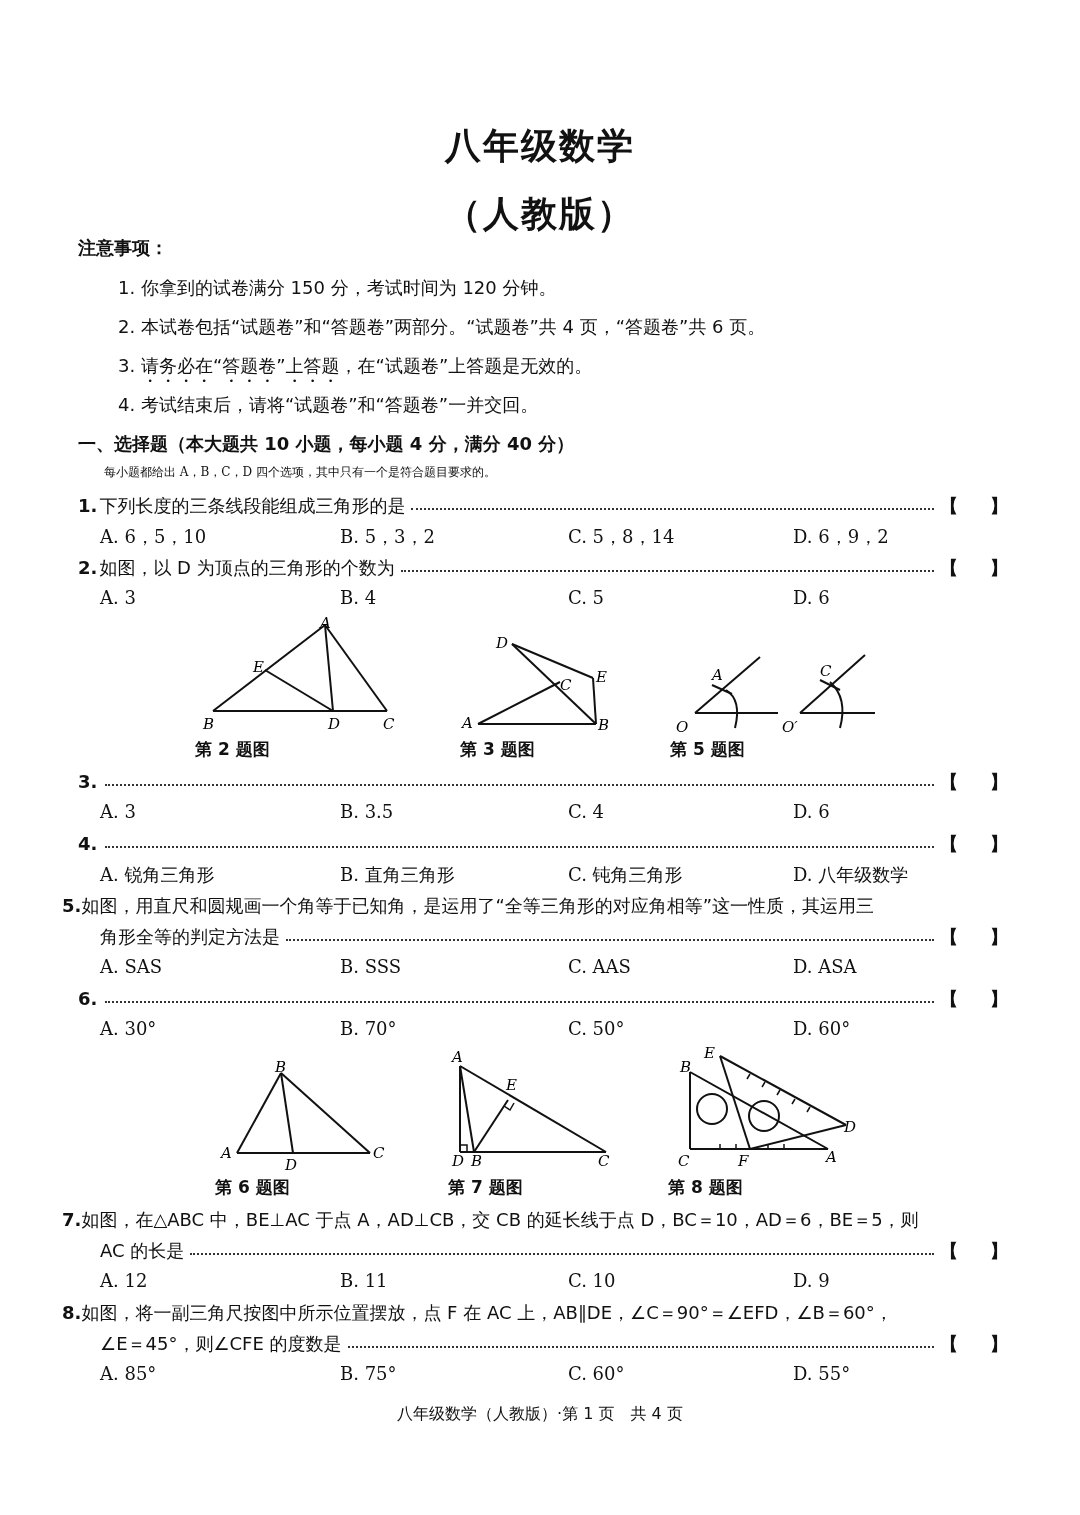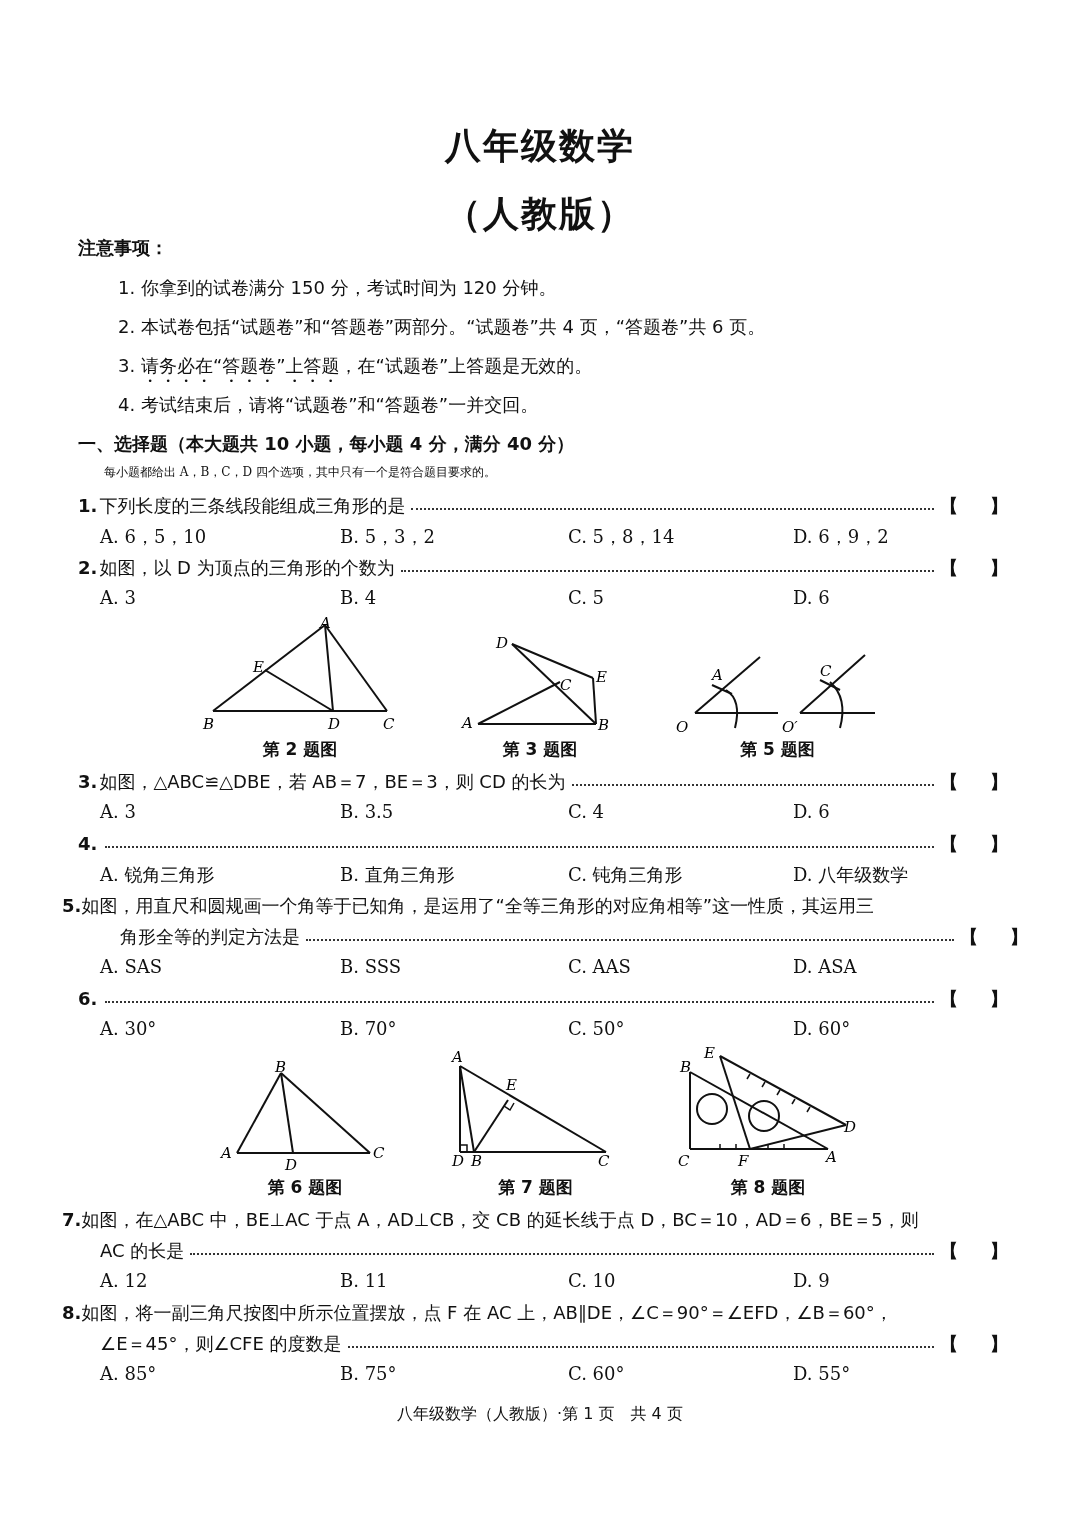--- a/index.html
+++ b/index.html
@@ -14,21 +14,21 @@
   .sec-sub { font-size: 12px; left: 104px; font-family: "DejaVu Serif", "Liberation Serif", serif; }
   .q { position: absolute; left: 78px; width: 930px; font-size: 18px; display: flex; align-items: baseline; }
   .q .num { font-weight: bold; margin-right: 2px; }
   .q .stem { white-space: nowrap; }
   .q .dots { flex: 1; border-bottom: 2px dotted #333; margin: 0 6px; height: 0; align-self: center; position: relative; top: 3px; }
   .q .bracket { font-weight: bold; white-space: pre; width: 68px; display: flex; justify-content: space-between; }
   .q2 { position: absolute; left: 62px; width: 930px; font-size: 18px; }
   .opts { position: absolute; left: 100px; width: 900px; font-size: 18px; }
   .opts span { position: absolute; top: 0; white-space: nowrap; font-family: "DejaVu Serif","Liberation Serif",serif; }
   .opts span.c0 { left: 0; } .opts span.c1 { left: 240px; } .opts span.c2 { left: 468px; } .opts span.c3 { left: 693px; }
-  .cap { font-size: 17px; font-weight: bold; text-align: center; }
+  .cap { font-size: 17px; font-weight: bold; }
   svg text { font-family: "DejaVu Serif","Liberation Serif",serif; font-style: italic; font-size: 15px; }
   .footer { left: 0; width: 1080px; text-align: center; font-size: 16px; top: 1404px; }
 </style>
 </head>
 <body>
 
 <div class="abs title" style="top:122px;">八年级数学</div>
 <div class="abs title" style="top:190px;">（人教版）</div>
 
 <div class="abs notes-head">注意事项：</div>
@@ -113,21 +113,20 @@
   </g>
   <text x="42" y="30">A</text>
     <text x="6" y="82">O</text>
     <text x="150" y="26">C</text>
     <text x="112" y="82">O′</text>
 </svg>
 <div class="abs cap" style="left:670px; top:738px; width:215px;">第 5 题图</div>
 
 <div class="q" style="top:770px;">
   <span class="num">3.</span>
-  <span class="stem">如图，△ABC≌△DBE，若 AB＝7，BE＝3，则 CD 的长为</span>
   <span class="dots"></span>
   <span class="bracket"><span>【</span><span>】</span></span>
 </div>
 <div class="opts" style="top:801px;">
   <span class="c0">A. 3</span>
   <span class="c1">B. 3.5</span>
   <span class="c2">C. 4</span>
   <span class="c3">D. 6</span>
 </div>
 
@@ -139,21 +138,21 @@
 <div class="opts" style="top:863px;">
   <span class="c0">A. 锐角三角形</span>
   <span class="c1">B. 直角三角形</span>
   <span class="c2">C. 钝角三角形</span>
   <span class="c3">D. 八年级数学</span>
 </div>
 
 <div class="q2" style="top:894px;">
   <span class="num" style="font-weight:bold;">5.</span><span>如图，用直尺和圆规画一个角等于已知角，是运用了“全等三角形的对应角相等”这一性质，其运用三</span>
 </div>
-<div class="q" style="top:925px; left:100px; width:908px;margin-left:20px;">
+<div class="q" style="top:925px; left:100px; width:908px;">
   <span class="stem">角形全等的判定方法是</span>
   <span class="dots"></span>
   <span class="bracket"><span>【</span><span>】</span></span>
 </div>
 <div class="opts" style="top:956px;">
   <span class="c0">A. SAS</span>
   <span class="c1">B. SSS</span>
   <span class="c2">C. AAS</span>
   <span class="c3">D. ASA</span>
 </div>

